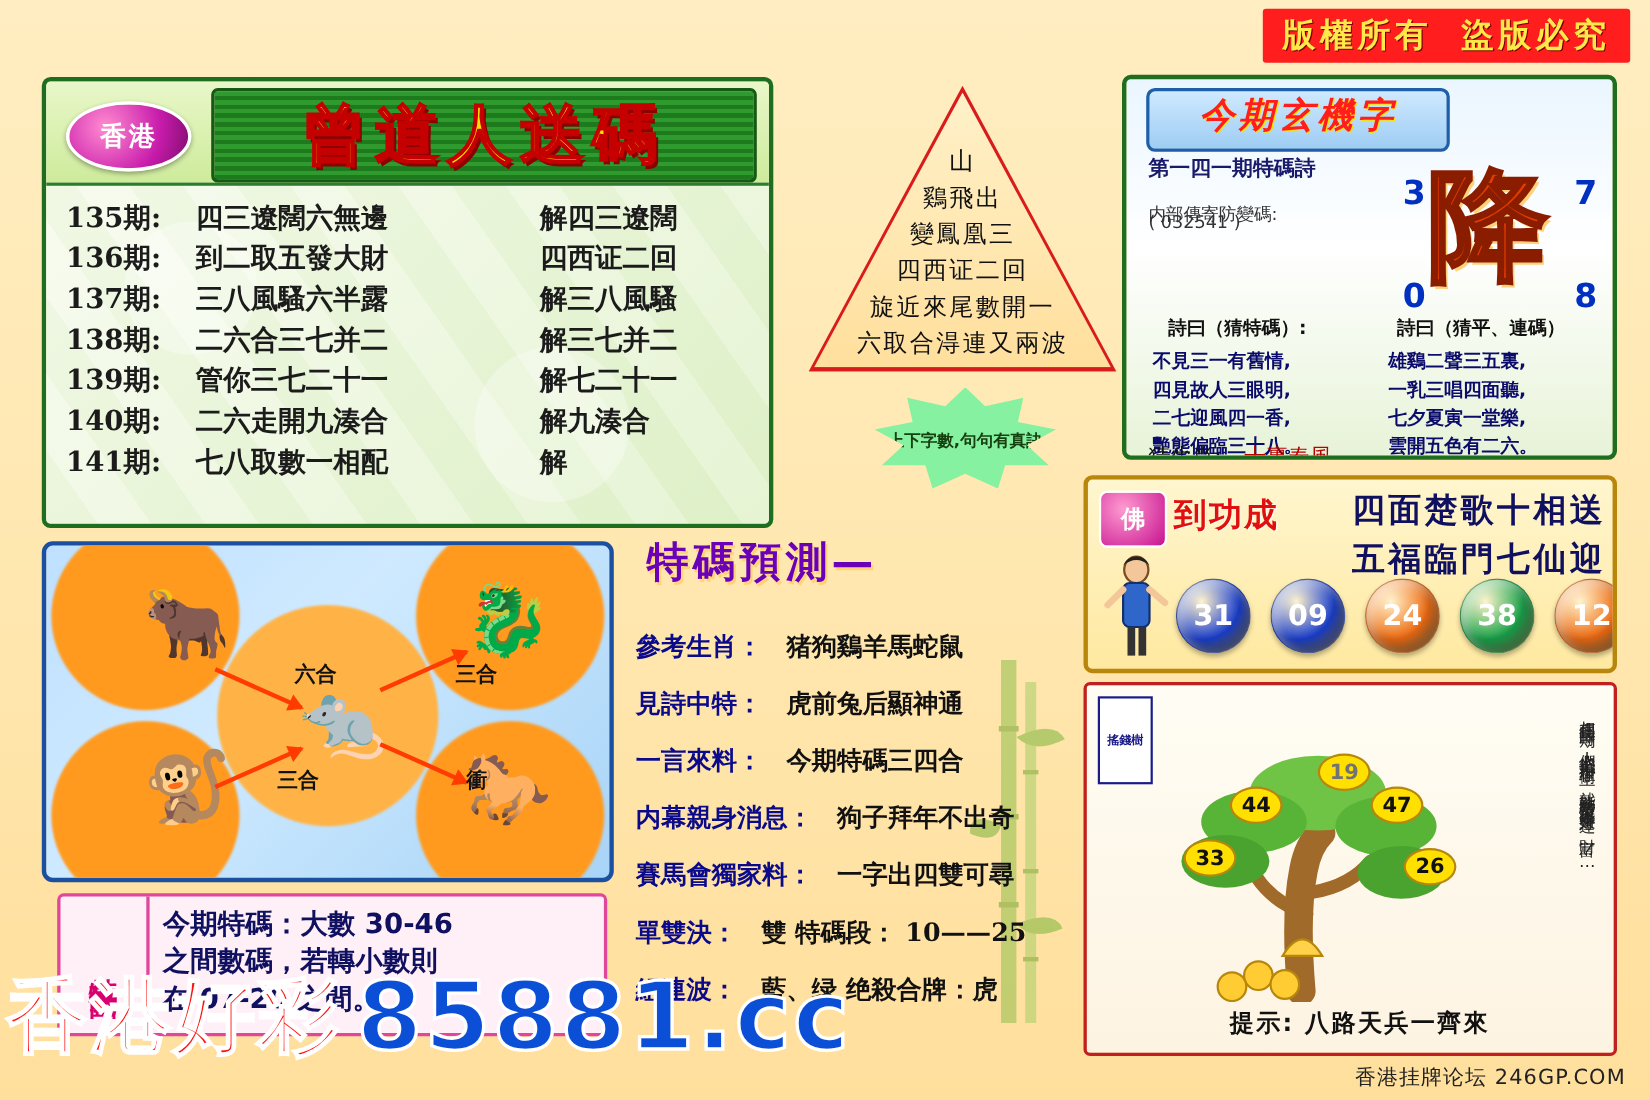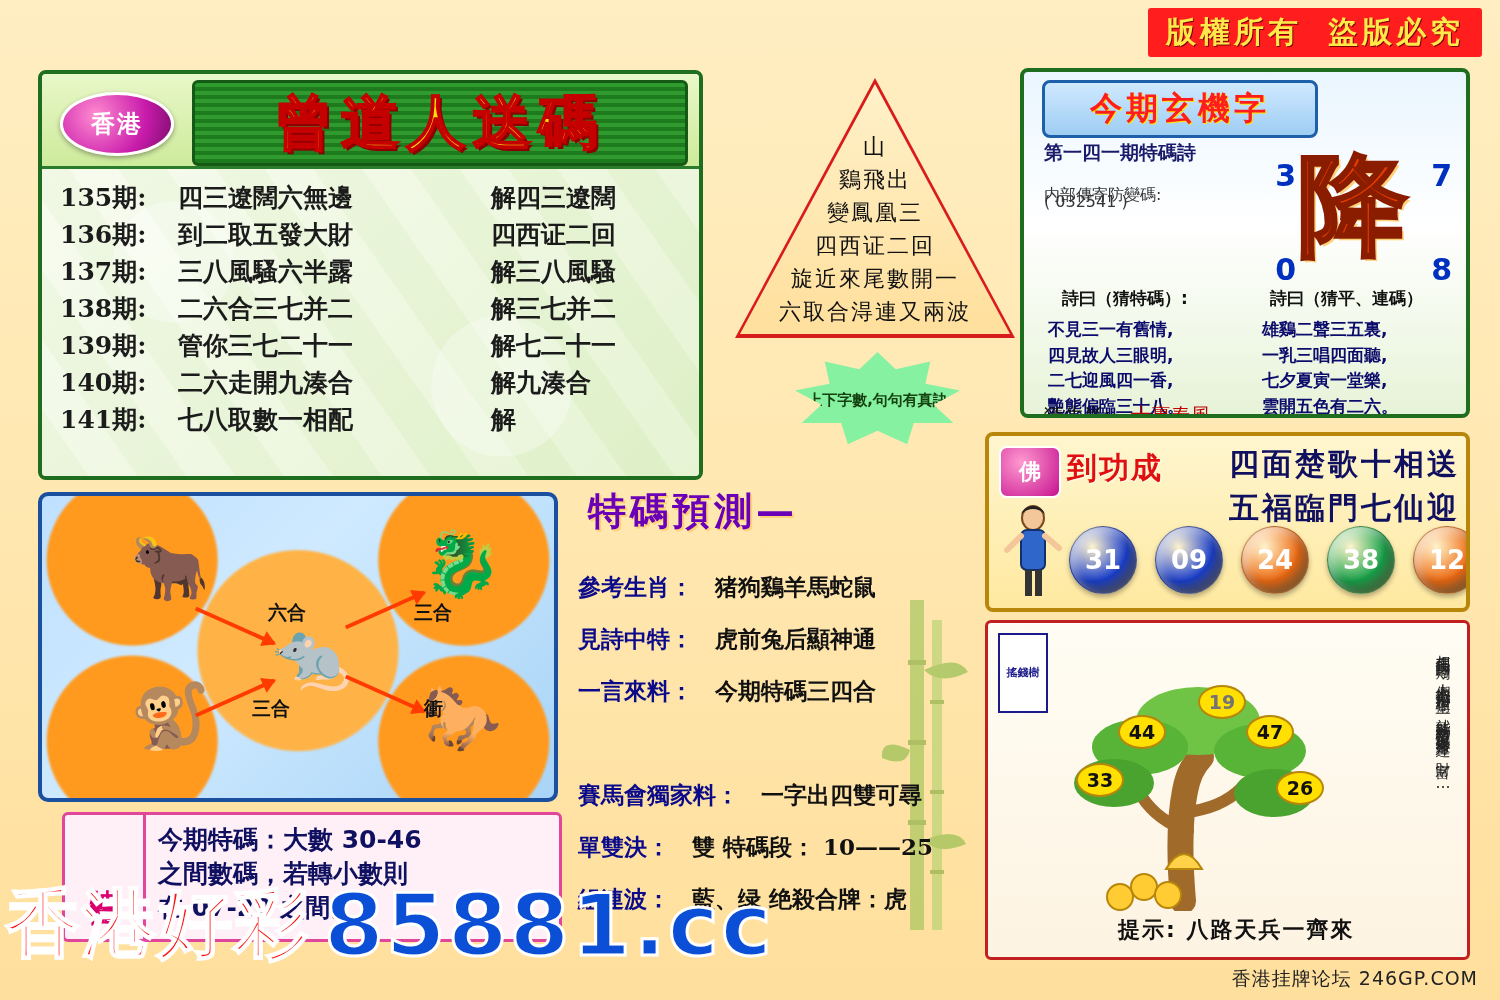--- a/index.html
+++ b/index.html
@@ -110,21 +110,21 @@
   .rt{
     position:absolute;left:1020px;top:68px;width:450px;height:350px;
     border:4px solid #1f6d1f;border-radius:8px;box-sizing:border-box;
     background:linear-gradient(180deg,#eaf6ff 0%,#ffffff 45%,#e7f3d8 100%);
     overflow:hidden;
   }
   .rt-title{
     position:absolute;left:18px;top:8px;width:270px;height:52px;
     background:linear-gradient(180deg,#cfe9ff,#9ecdf3);
     border:3px solid #1d5fa8;border-radius:8px;
-    display:flex;align-items:center;justify-content:center;
+    display:flex;justify-content:center;font-style:italic;
   }
   .rt-title span{
     font-size:32px;font-weight:bold;color:#ff1d1d;letter-spacing:4px;
     text-shadow:1px 1px 0 #ffe400;
   }
   .rt-poemlabel{position:absolute;left:20px;top:68px;font-size:19px;color:#1a1a6a;font-weight:bold;}
   .rt-inner{position:absolute;left:20px;top:96px;font-size:16px;color:#333;line-height:1.5;margin-top:15px;}
   .rt-code{position:absolute;left:20px;top:120px;font-size:16px;color:#333;}
   .big-char{
     position:absolute;right:58px;top:78px;font-size:110px;font-weight:bold;color:#e53b00;
@@ -232,21 +232,21 @@
   }
   .fc-row{
     position:absolute;left:8px;font-size:23px;color:#101060;font-weight:bold;
     font-family:"DejaVu Serif","Liberation Serif",serif;white-space:nowrap;
   }
   .fc-row .k{color:#0a0a8a;}
   .fc-row .v{color:#111;margin-left:14px;}
 
   
   .pinkbox{
-    position:absolute;left:62px;top:812px;width:500px;height:130px;
+    position:absolute;left:52px;top:812px;width:500px;height:130px;
     border:3px solid #e0479a;border-radius:6px;background:#fff0f7;box-sizing:border-box;
     display:flex;
   }
   .pb-left{
     width:78px;border-right:3px solid #e0479a;display:flex;align-items:center;justify-content:center;
   }
   .pb-left span{
     font-size:26px;font-weight:bold;color:#d8006e;writing-mode:vertical-rl;letter-spacing:4px;
   }
   .pb-right{flex:1;padding:8px 12px;box-sizing:border-box;}
@@ -498,20 +498,24 @@
       <span class="v">猪狗鷄羊馬蛇鼠</span>
     </div>
     <div class="fc-row" style="top:156px;">
       <span class="k">見詩中特：</span>
       <span class="v">虎前兔后顯神通</span>
     </div>
     <div class="fc-row" style="top:208px;">
       <span class="k">一言來料：</span>
       <span class="v">今期特碼三四合</span>
     </div>
+    <div class="fc-row" style="top:260px;">
+      <span class="k">内幕親身消息：</span>
+      <span class="v">狗子拜年不出奇</span>
+    </div>
     <div class="fc-row" style="top:312px;">
       <span class="k">賽馬會獨家料：</span>
       <span class="v">一字出四雙可尋</span>
     </div>
     <div class="fc-row" style="top:364px;">
       <span class="k">單雙決：</span>
       <span class="v">雙  特碼段： 10——25</span>
     </div>
     <div class="fc-row" style="top:416px;">
       <span class="k">組連波：</span>

